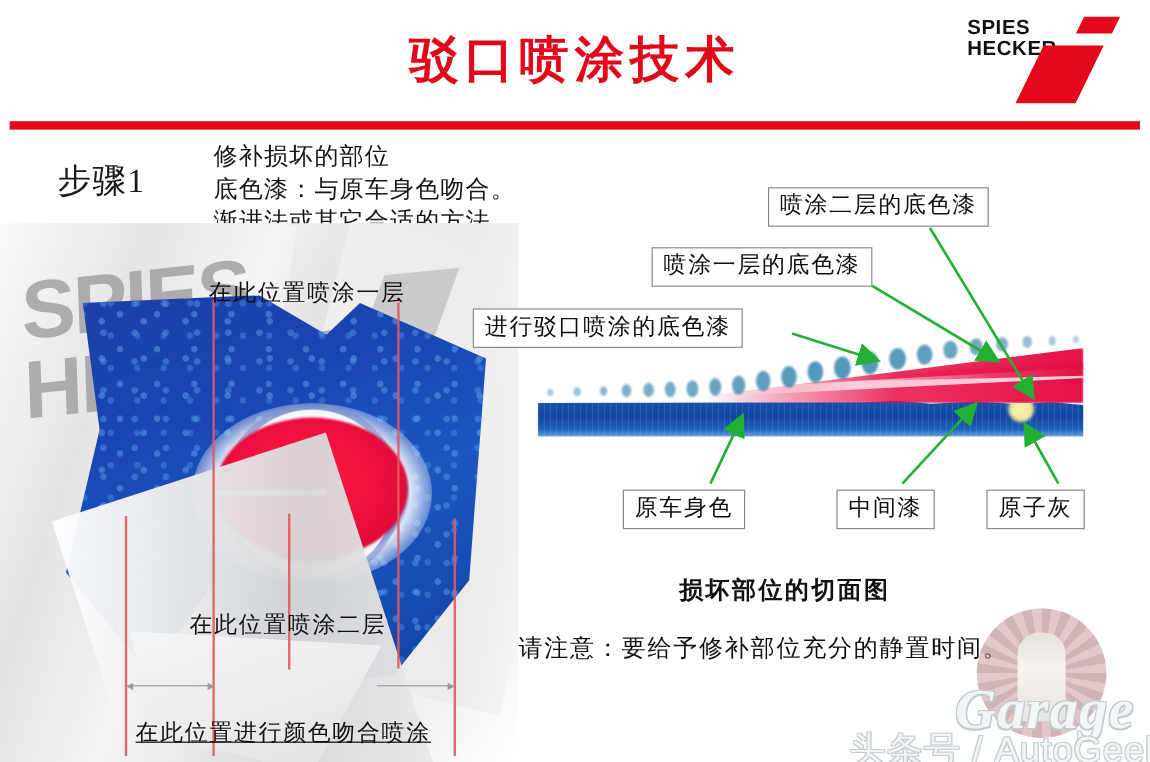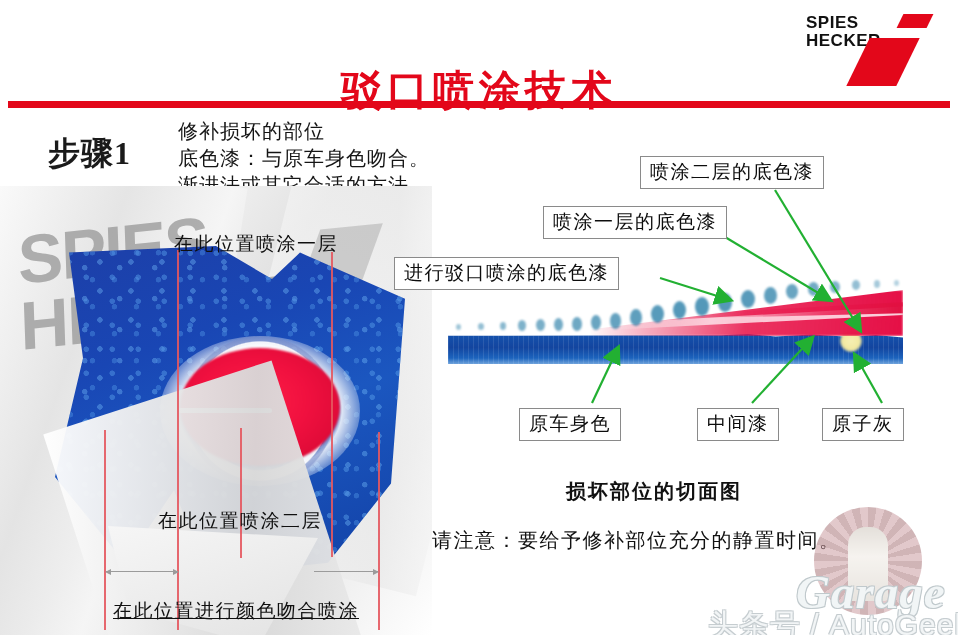--- a/index.html
+++ b/index.html
@@ -4,40 +4,39 @@
 <style>
   html,body{margin:0;padding:0;background:#fff;}
   body{font-family:"Liberation Serif","DejaVu Serif",serif;}
   #slide{position:relative;width:958px;height:635px;background:#fff;overflow:hidden;}
 
   
   #title{
     position:absolute;left:0;top:22px;width:958px;text-align:center;
     font-size:41px;font-weight:bold;color:#e3071a;letter-spacing:5px;
     font-family:"Liberation Serif","DejaVu Serif",serif;
-    margin-top:41px;
   }
   #logo{position:absolute;right:12px;top:8px;width:150px;height:78px;}
   #logo .lg-txt{
     position:absolute;left:10px;top:6px;font-family:"Liberation Sans","DejaVu Sans",sans-serif;
     font-weight:bold;font-size:17px;line-height:18px;color:#111;letter-spacing:.5px;
   }
   #logo .lg-slash{
     position:absolute;left:62px;top:30px;width:50px;height:48px;background:#e3071a;
     transform:skewX(-26deg);
   }
   #logo .lg-tick{
     position:absolute;left:104px;top:6px;width:30px;height:14px;background:#e3071a;
     transform:skewX(-26deg);
   }
   #redbar{position:absolute;left:8px;top:101px;width:942px;height:7px;background:#e3071a;}
 
   
   #step-label{
-    position:absolute;left:48px;top:132px;font-size:32px;font-weight:bold;color:#1a1a1a;
+    position:absolute;left:48px;top:132px;font-size:28px;font-weight:normal;color:#1a1a1a;
     letter-spacing:1px;
   }
   #step-body{
     position:absolute;left:178px;top:118px;font-size:20px;color:#151515;line-height:27px;
     white-space:pre-line;letter-spacing:1px;
   }
 
   
   #photo{
     position:absolute;left:0px;top:186px;width:432px;height:449px;overflow:hidden;

